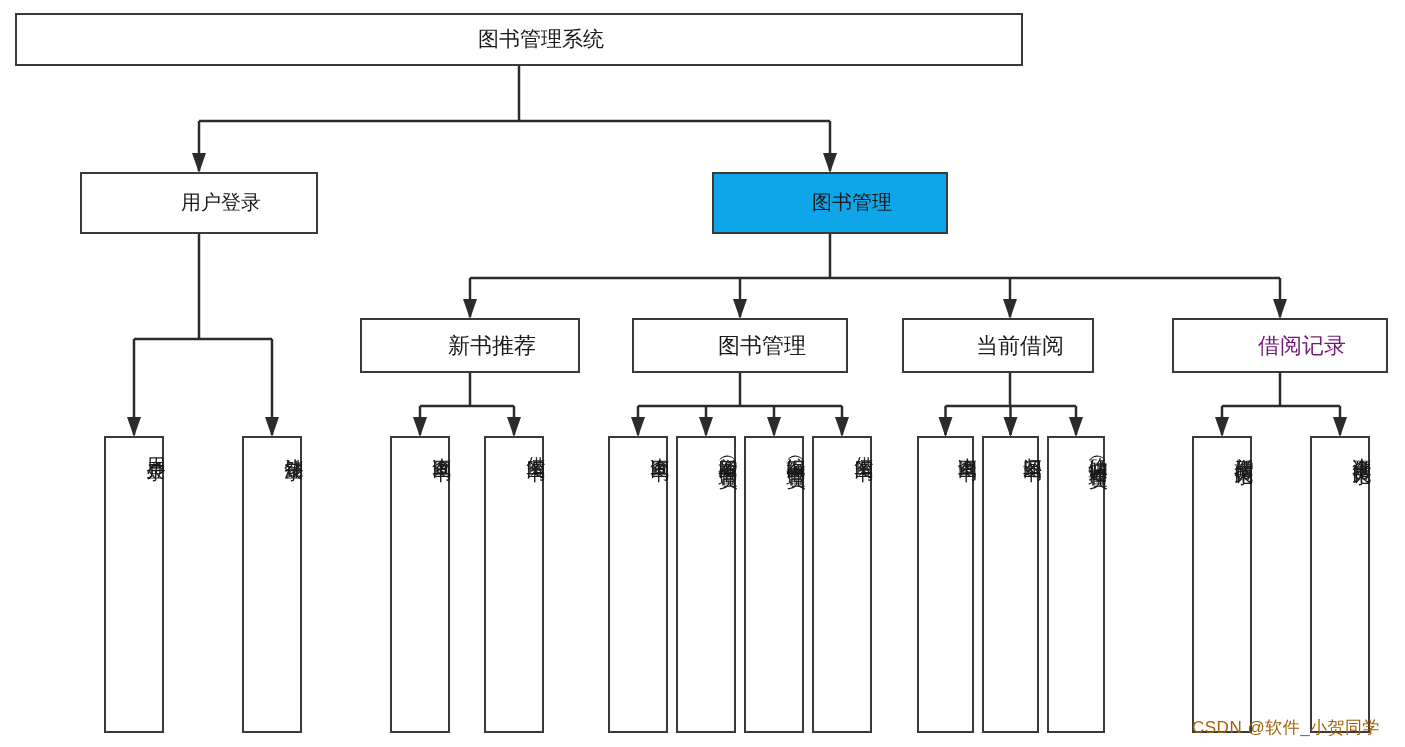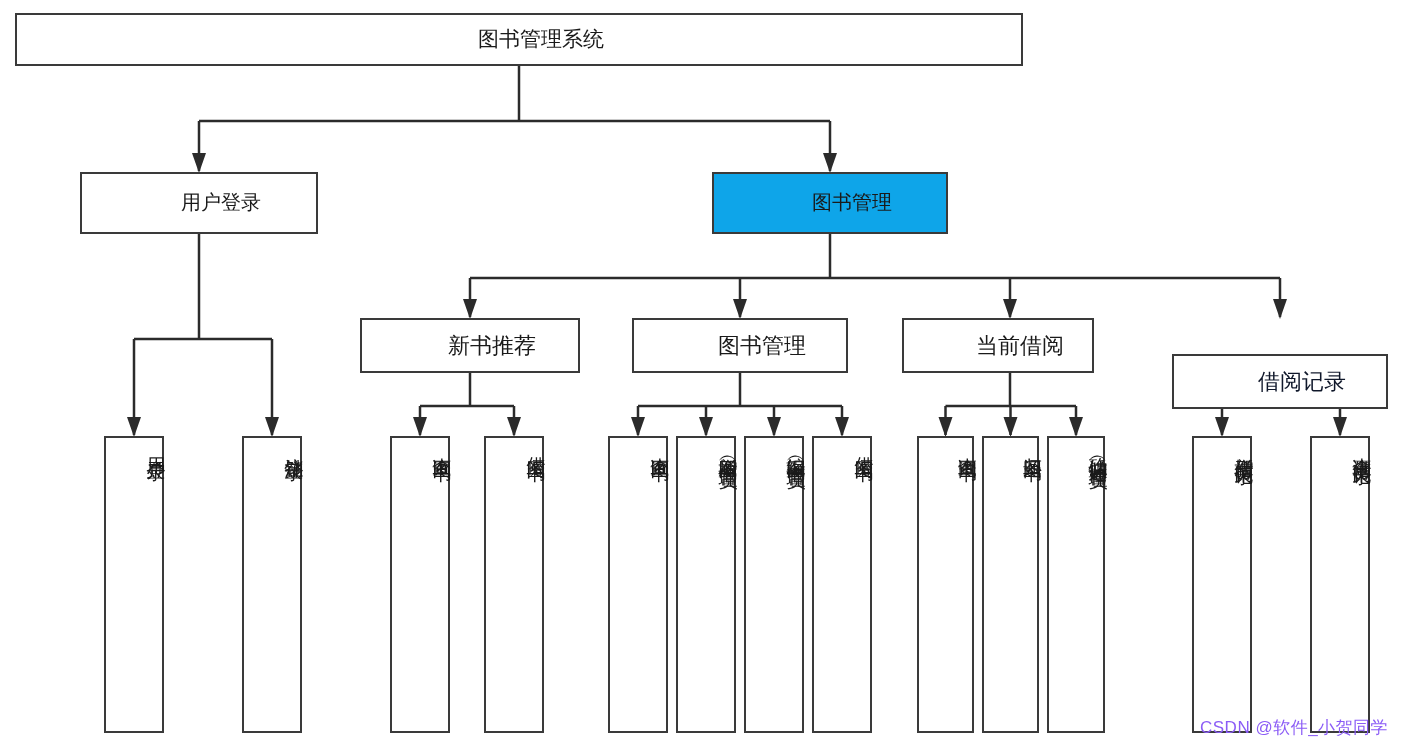--- a/index.html
+++ b/index.html
@@ -139,21 +139,21 @@
       </div>
       <div class="node level3" style="left: 360px; top: 318px; width: 220px; height: 55px; border-color: rgb(58, 58, 58); background: rgb(255, 255, 255); color: rgb(26, 26, 26);">
         <span>新书推荐</span>
       </div>
       <div class="node level3" style="left: 632px; top: 318px; width: 216px; height: 55px; border-color: rgb(58, 58, 58); background: rgb(255, 255, 255); color: rgb(26, 26, 26);">
         <span>图书管理</span>
       </div>
       <div class="node level3" style="left: 902px; top: 318px; width: 192px; height: 55px; border-color: rgb(58, 58, 58); background: rgb(255, 255, 255); color: rgb(26, 26, 26);">
         <span>当前借阅</span>
       </div>
-      <div class="node level3" style="left: 1172px; top: 318px; width: 216px; height: 55px; border-color: rgb(58, 58, 58); background: rgb(255, 255, 255); color: #0f172a; margin-top: 36px;">
+      <div class="node level3" style="left: 1172px; top: 318px; width: 216px; height: 55px; border-color: rgb(58, 58, 58); background: rgb(255, 255, 255); color: #701a75;">
         <span>借阅记录</span>
       </div>
       <div class="node leaf" style="left: 104px; top: 436px; width: 60px; height: 297px; border-color: rgb(58, 58, 58); background: rgb(255, 255, 255); color: rgb(26, 26, 26);">
         <span class="vtext">用户登录</span>
       </div>
       <div class="node leaf" style="left: 242px; top: 436px; width: 60px; height: 297px; border-color: rgb(58, 58, 58); background: rgb(255, 255, 255); color: rgb(26, 26, 26);">
         <span class="vtext">注销登录</span>
       </div>
       <div class="node leaf" style="left: 390px; top: 436px; width: 60px; height: 297px; border-color: rgb(58, 58, 58); background: rgb(255, 255, 255); color: rgb(26, 26, 26);">
         <span class="vtext">查询图书</span>
@@ -182,14 +182,14 @@
       <div class="node leaf" style="left: 1047px; top: 436px; width: 58px; height: 297px; border-color: rgb(58, 58, 58); background: rgb(255, 255, 255); color: rgb(26, 26, 26);">
         <span class="vtext">确认归还（管理员）</span>
       </div>
       <div class="node leaf" style="left: 1192px; top: 436px; width: 60px; height: 297px; border-color: rgb(58, 58, 58); background: rgb(255, 255, 255); color: rgb(26, 26, 26);">
         <span class="vtext">新增借阅记录</span>
       </div>
       <div class="node leaf" style="left: 1310px; top: 436px; width: 60px; height: 297px; border-color: rgb(58, 58, 58); background: rgb(255, 255, 255); color: rgb(26, 26, 26);">
         <span class="vtext">查询借阅记录</span>
       </div>
     </div>
-  <div class="watermark" style="left: 1192px; top: 716px; color: #8b5cf6; padding-left: 8px;">CSDN @软件_小贺同学</div>
+  <div class="watermark" style="left: 1192px; top: 716px; color: #a16207;">CSDN @软件_小贺同学</div>
 </div>
 
 </body></html>

